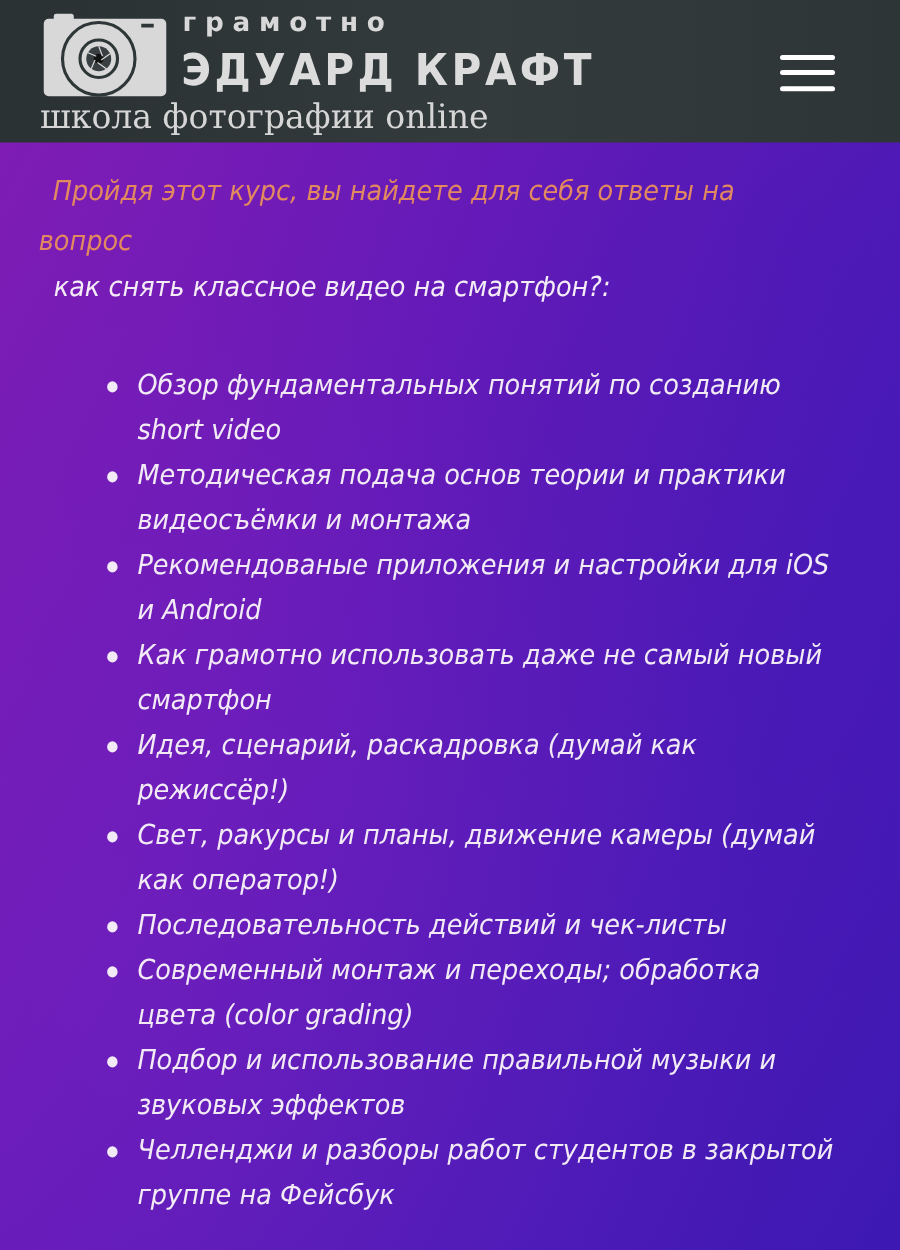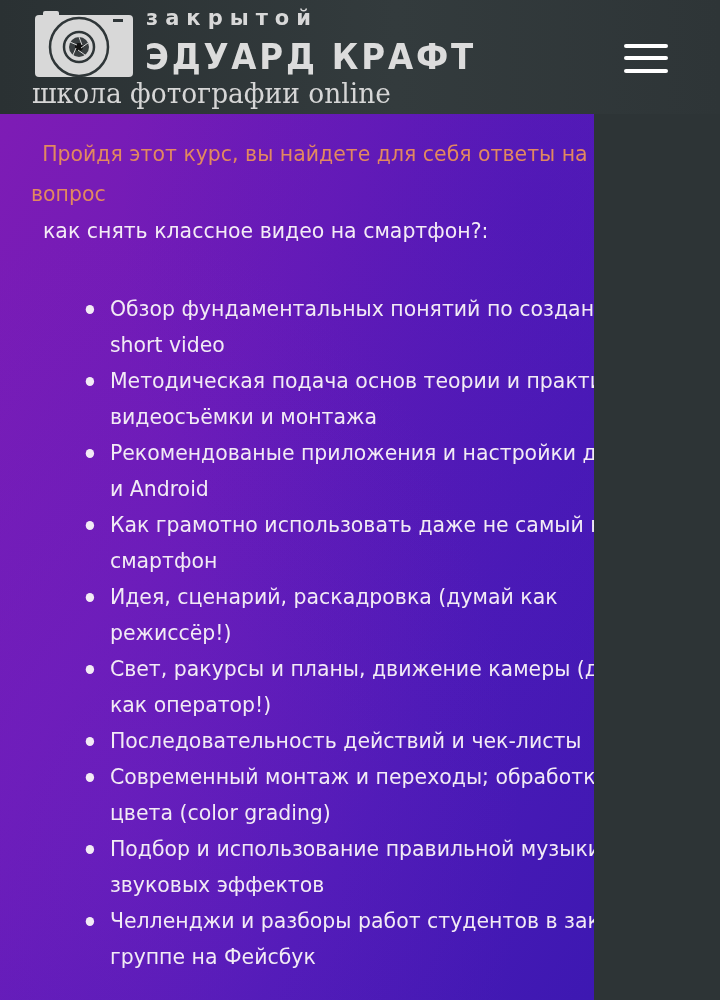--- a/index.html
+++ b/index.html
@@ -35,23 +35,24 @@
       cursor: pointer;
     }
     .menu-btn span {
       position: absolute; left: 6px; width: 44px; height: 4px; border-radius: 2px; background: #ffffff;
     }
     .menu-btn span:nth-child(1) { top: 8px; }
     .menu-btn span:nth-child(2) { top: 20px; }
     .menu-btn span:nth-child(3) { top: 33px; }
 
     .content {
-      position: absolute; left: 0; top: 114px; width: 594px; height: 886px;
+      position: absolute; left: 0; top: 114px; width: 720px; height: 886px;
       background: linear-gradient(120deg, #7e1cb5 0%, #6a1bb8 35%, #4d1ab7 70%, #3d18b2 100%);
       overflow: hidden;
+      font-style: italic;
     }
     .content::before {
       content: ""; position: absolute; inset: 0;
       background:
         radial-gradient(ellipse at 20% 80%, rgba(130,40,200,0.25), transparent 60%),
         radial-gradient(ellipse at 90% 10%, rgba(50,20,180,0.25), transparent 55%);
     }
     .intro {
       position: absolute; left: 31px; top: 20px; width: 640px;
       font-family: "DejaVu Sans", sans-serif;
@@ -93,21 +94,21 @@
       <circle cx="46" cy="38" r="10" fill="#3a3f41"></circle>
       <circle cx="46" cy="38" r="4" fill="#111"></circle>
       <g stroke="#d8d8d8" stroke-width="1">
         <line x1="46" y1="28" x2="49" y2="36"></line>
         <line x1="55" y1="34" x2="48" y2="39"></line>
         <line x1="52" y1="46" x2="45" y2="41"></line>
         <line x1="40" y1="46" x2="43" y2="39"></line>
         <line x1="37" y1="33" x2="44" y2="36"></line>
       </g>
     </svg>
-    <div class="logo-small">закрытой</div>
+    <div class="logo-small">грамотно</div>
     <div class="logo-big">ЭДУАРД КРАФТ</div>
     <div class="logo-sub">школа фотографии online</div>
   </a>
   <div class="menu-btn">
     <span></span>
     <span></span>
     <span></span>
   </div>
 </div>
 

